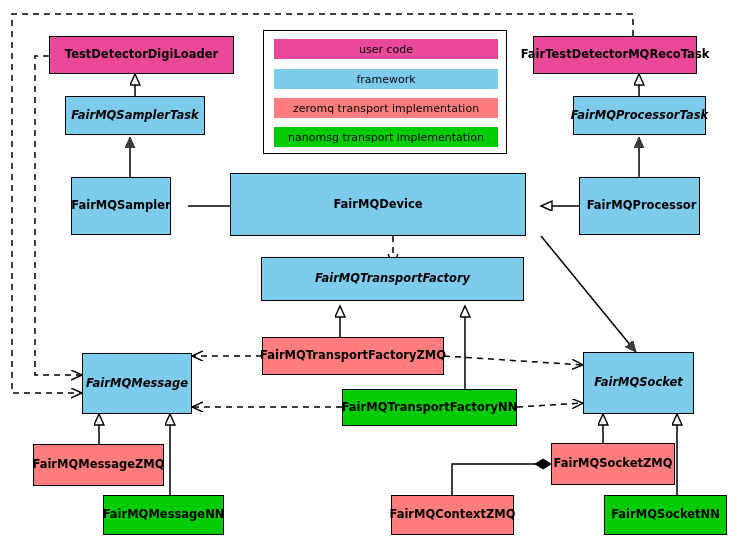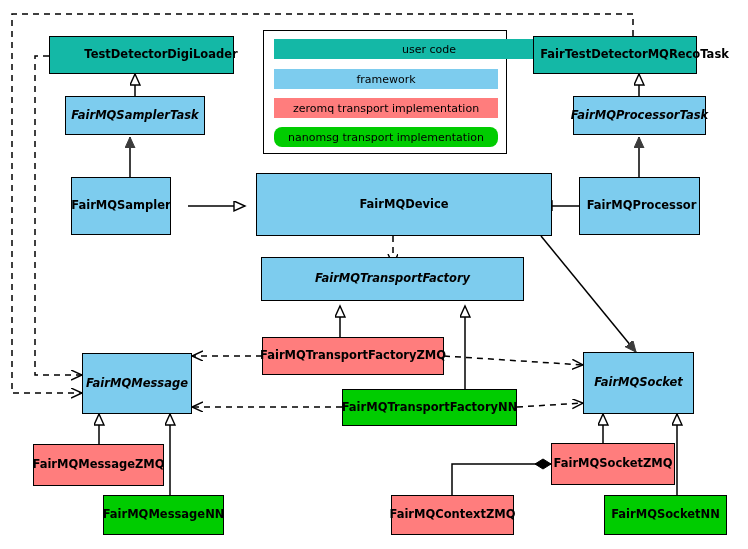--- a/index.html
+++ b/index.html
@@ -4,21 +4,21 @@
 <style>
   html,body{margin:0;padding:0;background:#ffffff;}
   body{font-family:"DejaVu Sans", sans-serif;}
   #canvas{position:relative;width:748px;height:549px;background:#ffffff;overflow:hidden;}
   #edges{position:absolute;left:0;top:0;width:748px;height:549px;}
   .node{position:absolute;box-sizing:border-box;border:1.6px solid #000000;
         display:flex;align-items:center;justify-content:center;text-align:center;
         font-size:11.5px;line-height:1.15;color:#000000;padding:2px 4px;}
   .bold{font-weight:bold;}
   .ital{font-style:italic;font-weight:bold;}
-  .c-user{background:#14b8a6;padding-left:43px;}
+  .c-user{background:#ec4899;}
   .c-fw{background:#7DCCEE;}
   .c-zmq{background:#FF7D7D;}
   .c-nn{background:#00CC00;}
   #legend{position:absolute;left:263px;top:30px;width:244px;height:124px;
           background:#ffffff;border:1.6px solid #000000;box-sizing:border-box;}
   .legend-row{position:absolute;left:10px;width:224px;height:20px;
         display:flex;align-items:center;justify-content:center;
         font-size:11px;color:#000000;}
 </style>
 </head>
@@ -80,27 +80,27 @@
       <path d="M 677 495 L 677 414" marker-end="url(#hollowtri)"></path>
 
       <path d="M 452 495 L 452 464 L 551 464" marker-end="url(#diamond)"></path>
     </g>
   </svg>
 
   <div id="legend">
     <div class="legend-row c-fw" style="top:38px;">framework</div>
     <div class="legend-row c-user" style="top:8px;">user code</div>
     <div class="legend-row c-zmq" style="top:67px;">zeromq transport implementation</div>
-    <div class="legend-row c-nn" style="top:96px;border-radius:8px;">nanomsg transport implementation</div>
+    <div class="legend-row c-nn" style="top:96px;">nanomsg transport implementation</div>
   </div>
 
   <div class="node c-user bold" style="left:49px;top:36px;width:185px;height:38px;">TestDetectorDigiLoader</div>
   <div class="node c-fw ital" style="left:65px;top:96px;width:140px;height:39px;">FairMQSamplerTask</div>
   <div class="node c-fw bold" style="left:71px;top:177px;width:100px;height:58px;">FairMQSampler</div>
-  <div class="node c-fw bold" style="left:256px;top:173px;width:296px;height:63px;">FairMQDevice</div>
+  <div class="node c-fw bold" style="left:230px;top:173px;width:296px;height:63px;">FairMQDevice</div>
   <div class="node c-user bold" style="left:533px;top:36px;width:164px;height:38px;">FairTestDetectorMQRecoTask</div>
   <div class="node c-fw ital" style="left:573px;top:96px;width:133px;height:39px;">FairMQProcessorTask</div>
   <div class="node c-fw bold" style="left:579px;top:177px;width:121px;height:58px;padding-left:8px;">FairMQProcessor</div>
   <div class="node c-fw ital" style="left:261px;top:257px;width:263px;height:44px;">FairMQTransportFactory</div>
   <div class="node c-zmq bold" style="left:262px;top:337px;width:182px;height:38px;">FairMQTransportFactoryZMQ</div>
   <div class="node c-nn bold" style="left:342px;top:389px;width:175px;height:37px;">FairMQTransportFactoryNN</div>
   <div class="node c-fw ital" style="left:82px;top:353px;width:110px;height:61px;">FairMQMessage</div>
   <div class="node c-fw ital" style="left:583px;top:352px;width:111px;height:62px;">FairMQSocket</div>
   <div class="node c-zmq bold" style="left:33px;top:444px;width:131px;height:42px;">FairMQMessageZMQ</div>
   <div class="node c-nn bold" style="left:103px;top:495px;width:121px;height:40px;">FairMQMessageNN</div>

